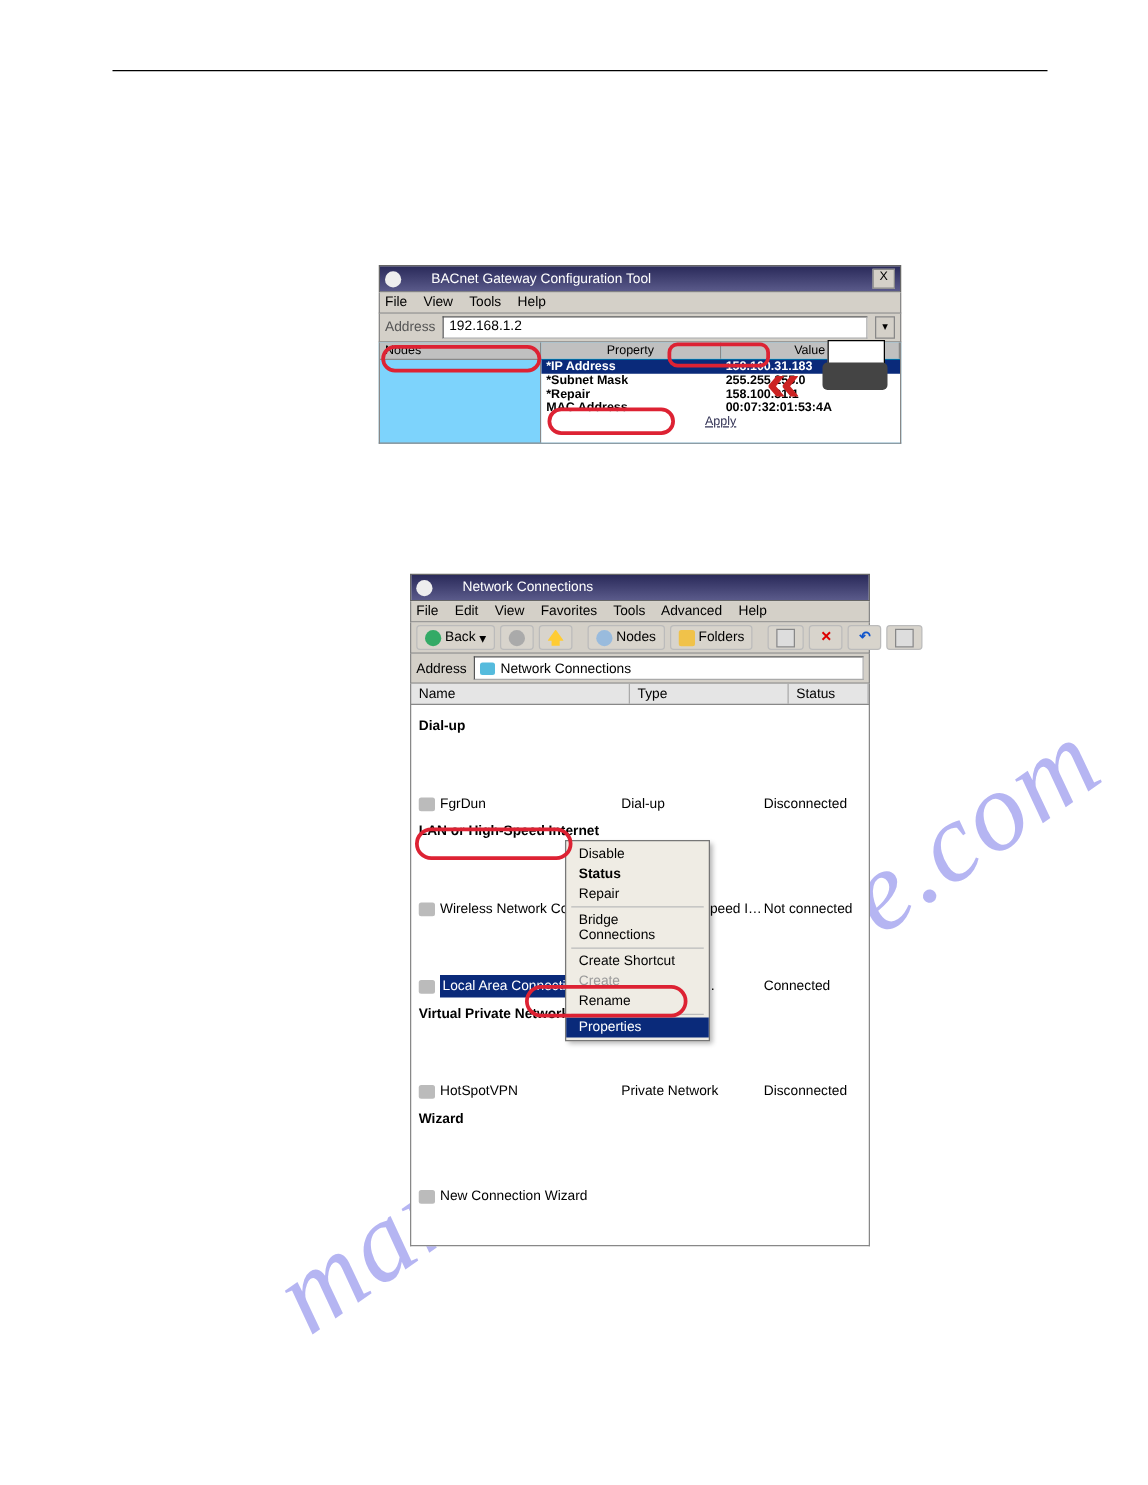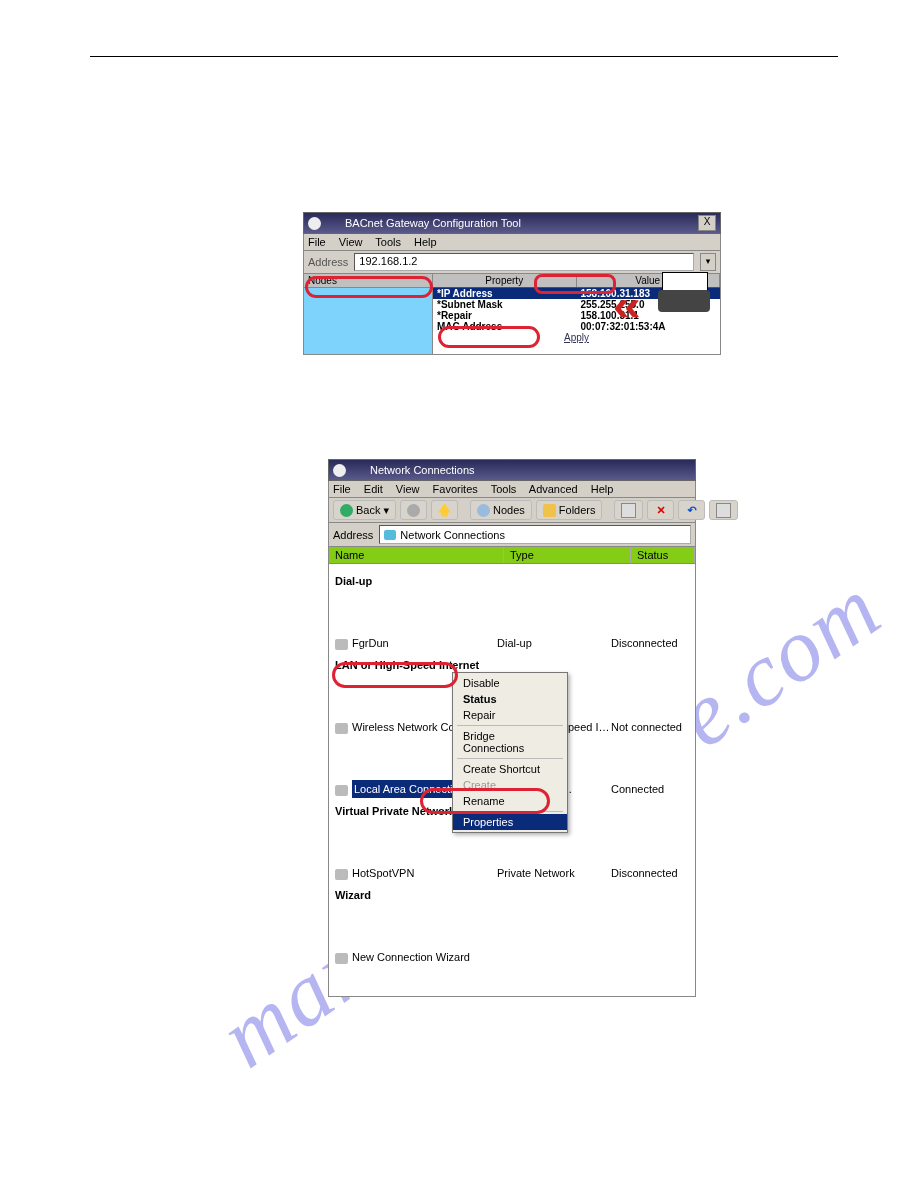--- a/index.html
+++ b/index.html
@@ -105,21 +105,21 @@
   .tb2 .ic.back { background:#3a6; border-radius:50%; }
   .tb2 .ic.fwd  { background:#aaa; border-radius:50%; }
   .tb2 .ic.up   { background:#fc3; clip-path: polygon(50% 0,100% 70%,75% 70%,75% 100%,25% 100%,25% 70%,0 70%);}
   .tb2 .ic.search{ background:#9bd; border-radius:50%; }
   .tb2 .ic.fold { background:#f0c24a; border-radius:2px; }
   .tb2 .ic.x    { color:#d00; font-weight:bold; text-align:center; line-height:12px;}
   .tb2 .ic.undo { color:#15c; font-weight:bold; text-align:center; line-height:12px;}
   .tb2 .ic.views{ background:#ddd; border:1px solid #888;}
   .addr2 { background:#d4d0c8; border:1px solid #888; border-top:none; display:flex; align-items:center; padding:2px 4px; gap:6px; }
   .addr2 .field { flex:1; background:#fff; border:1px inset #aaa; padding:1px 4px; font-size:11px; height:15px; display:flex; align-items:center; gap:4px;}
-  .listhdr { display:flex; background:#84cc16; border:1px solid #888; border-top:none; font-size:11px;}
+  .listhdr { display:flex; background:#e5e5e5; border:1px solid #888; border-top:none; font-size:11px;}
   .listhdr .col { padding:2px 6px; border-right:1px solid #aaa; }
   .listbody { background:#fff; border:1px solid #888; border-top:none; padding:4px 6px 30px; font-size:11px; line-height:18px;}
   .grp { font-weight:bold; margin-top:4px; }
   .item { display:flex;margin-top:44px; }
   .item .n { width:162px; }
   .item .t { width:114px; }
   .item .s { flex:1; }
   .sel2 { background:#0a2a7a; color:#fff; padding:0 2px; display:inline-block;text-align:right;}
   .micon { width:13px; height:11px; display:inline-block; background:#bbb; margin-right:4px; vertical-align:middle; border-radius:2px;}
 

